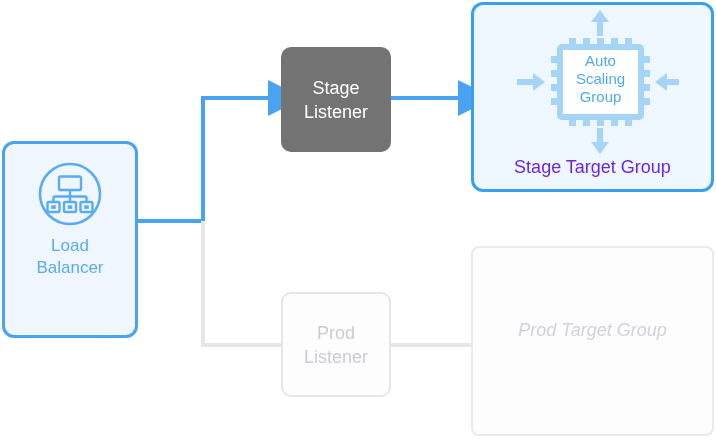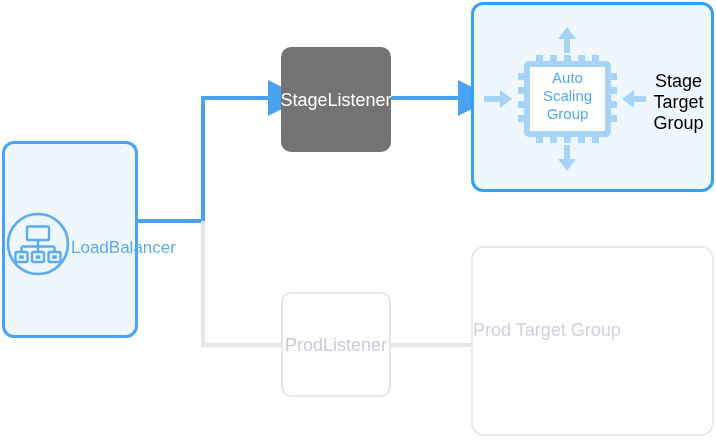--- a/index.html
+++ b/index.html
@@ -15,21 +15,21 @@
     overflow: hidden;
     font-family: "Liberation Sans", sans-serif;
   }
 
   
   .node {
     position: absolute;
     box-sizing: border-box;
     border-radius: 10px;
     display: flex;
-    flex-direction: row;
+    flex-direction: column;
     align-items: center;
     justify-content: center;
   }
 
   
   #load-balancer {
     left: 2px;
     top: 141px;
     width: 136px;
     height: 197px;
@@ -95,37 +95,38 @@
     border: 3px solid #38a0f2;
     border-radius: 12px;
     justify-content: flex-start;
   }
   #asg-icon-wrap {
     width: 172px;
     height: 148px;
     margin-top: 3px;
   }
   .tg-label {
-    color: #000000;
-    font-size: 18px;
-    text-align: center;
-    margin-top: 10px;
+    color: #6d28d9;
+    font-size: 18px;
+    text-align: center;
+    margin-top: 1px;
   }
 
   
   #prod-target-group {
     left: 471px;
     top: 246px;
     width: 243px;
     height: 190px;
     background: #fdfdfe;
     border: 2px solid #e8eaee;
-    border-radius: 13px;
-    justify-content: flex-start;
+    border-radius: 8px;
+    justify-content: center;
     padding-bottom: 22px;
+    font-style: italic;
   }
   .tg-label-muted {
     color: #cfd2d9;
     font-size: 18px;
     text-align: center;
   }
 
   
   #wires {
     position: absolute;

